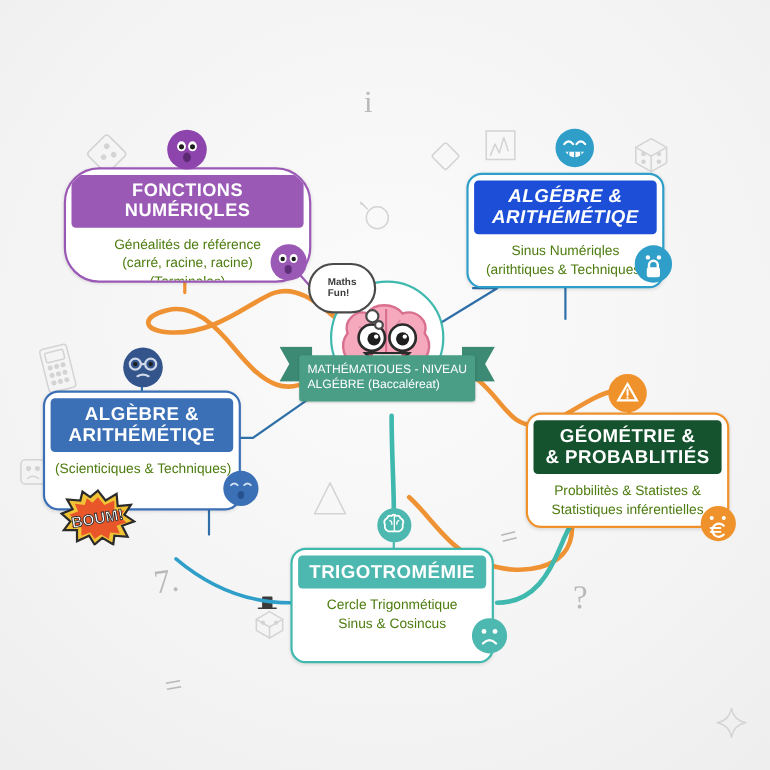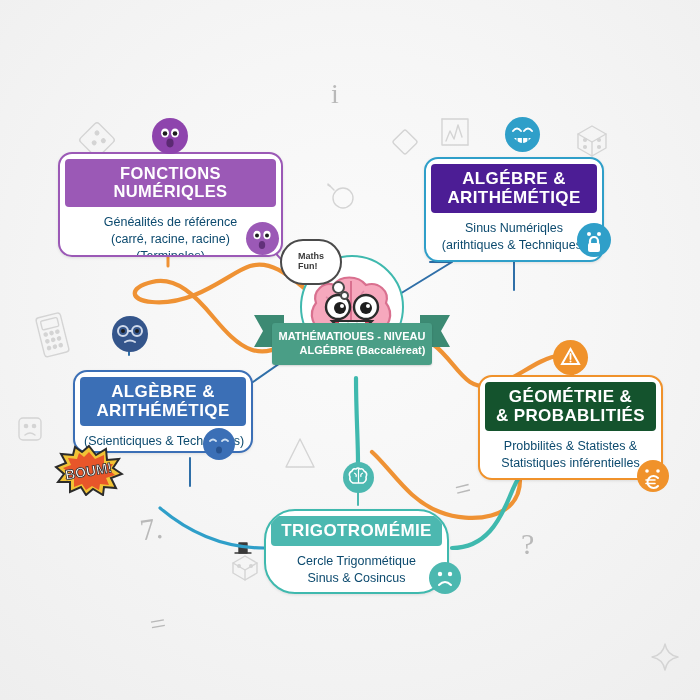--- a/index.html
+++ b/index.html
@@ -38,61 +38,61 @@
     color:#ffffff;
     text-align:center;
     font-weight:bold;
     letter-spacing:.4px;
     line-height:1.12;
     padding:5px 6px 6px 6px;
     font-size:17px;
   }
   .node .body{
     text-align:center;
-    color:#0c4a6e;
+    color:#4d7c0f;
     font-size:12.5px;
     line-height:1.38;
     padding:5px 9px 9px 9px;
   }
   .node .body div{white-space:nowrap;}
 
   
-  #n-fonctions{left:58px;top:152px;width:225px;height:105px;border-color:#9b59b6;}
+  #n-fonctions{left:58px;top:152px;width:225px;height:105px;border-color:#9b59b6;border-radius:32px;}
   #n-fonctions .hdr{background:#9b59b6;font-size:16.5px;}
   
   #n-algebre-top{left:424px;top:157px;width:180px;height:105px;border-color:#2f9fc9;}
-  #n-algebre-top .hdr{background:#4c1d95;}
-  
-  #n-algebre-left{left:39px;top:370px;width:180px;height:83px;border-color:#3b6fb6;margin-left:34px;}
+  #n-algebre-top .hdr{background:#1d4ed8;font-style:italic;}
+  
+  #n-algebre-left{left:39px;top:355px;width:180px;height:109px;border-color:#3b6fb6;}
   #n-algebre-left .hdr{background:#3b6fb6;}
   
   #n-geometrie{left:478px;top:375px;width:185px;height:105px;border-color:#f0922b;}
   #n-geometrie .hdr{background:#14532d;}
   
-  #n-trigo{left:264px;top:509px;width:185px;height:85px;border-color:#3fb9ae;border-radius:31px;}
+  #n-trigo{left:264px;top:498px;width:185px;height:105px;border-color:#3fb9ae;}
   #n-trigo .hdr{background:#4cb8b0;}
 
   
   #hub{position:absolute;left:282px;top:255px;width:140px;height:120px;z-index:8;}
   #hub-circle{
     position:absolute;left:18px;top:0;width:104px;height:104px;
     border-radius:52px;border:2px solid #3fb9ae;background:#ffffff;
     box-sizing:border-box;
   }
   #banner{
     position:absolute;left:-28px;top:58px;width:196px;height:56px;z-index:9;
   }
   #banner .ribbon{
     position:absolute;left:18px;top:10px;width:160px;height:42px;
     background:#4a9e86;border-radius:3px;
     display:flex;align-items:center;justify-content:center;
     box-shadow:0 1px 2px rgba(0,0,0,.15);
   }
   #banner .ribbon span{
-    color:#ffffff;font-size:11px;font-weight:bold;text-align:right;line-height:1.25;
+    color:#ffffff;font-size:11px;font-weight:normal;text-align:left;line-height:1.25;
   }
   #banner .tail{
     position:absolute;top:2px;width:30px;height:32px;background:#3c8a73;
   }
   #banner .tail.l{left:0;clip-path:polygon(0 0,100% 0,100% 100%,0 100%,30% 50%);}
   #banner .tail.r{right:0;clip-path:polygon(0 0,100% 0,70% 50%,100% 100%,0 100%);}
 
   #bubble{
     position:absolute;left:-2px;top:-16px;width:58px;height:42px;
     border:2px solid #4a4a4a;border-radius:24px;background:#ffffff;

